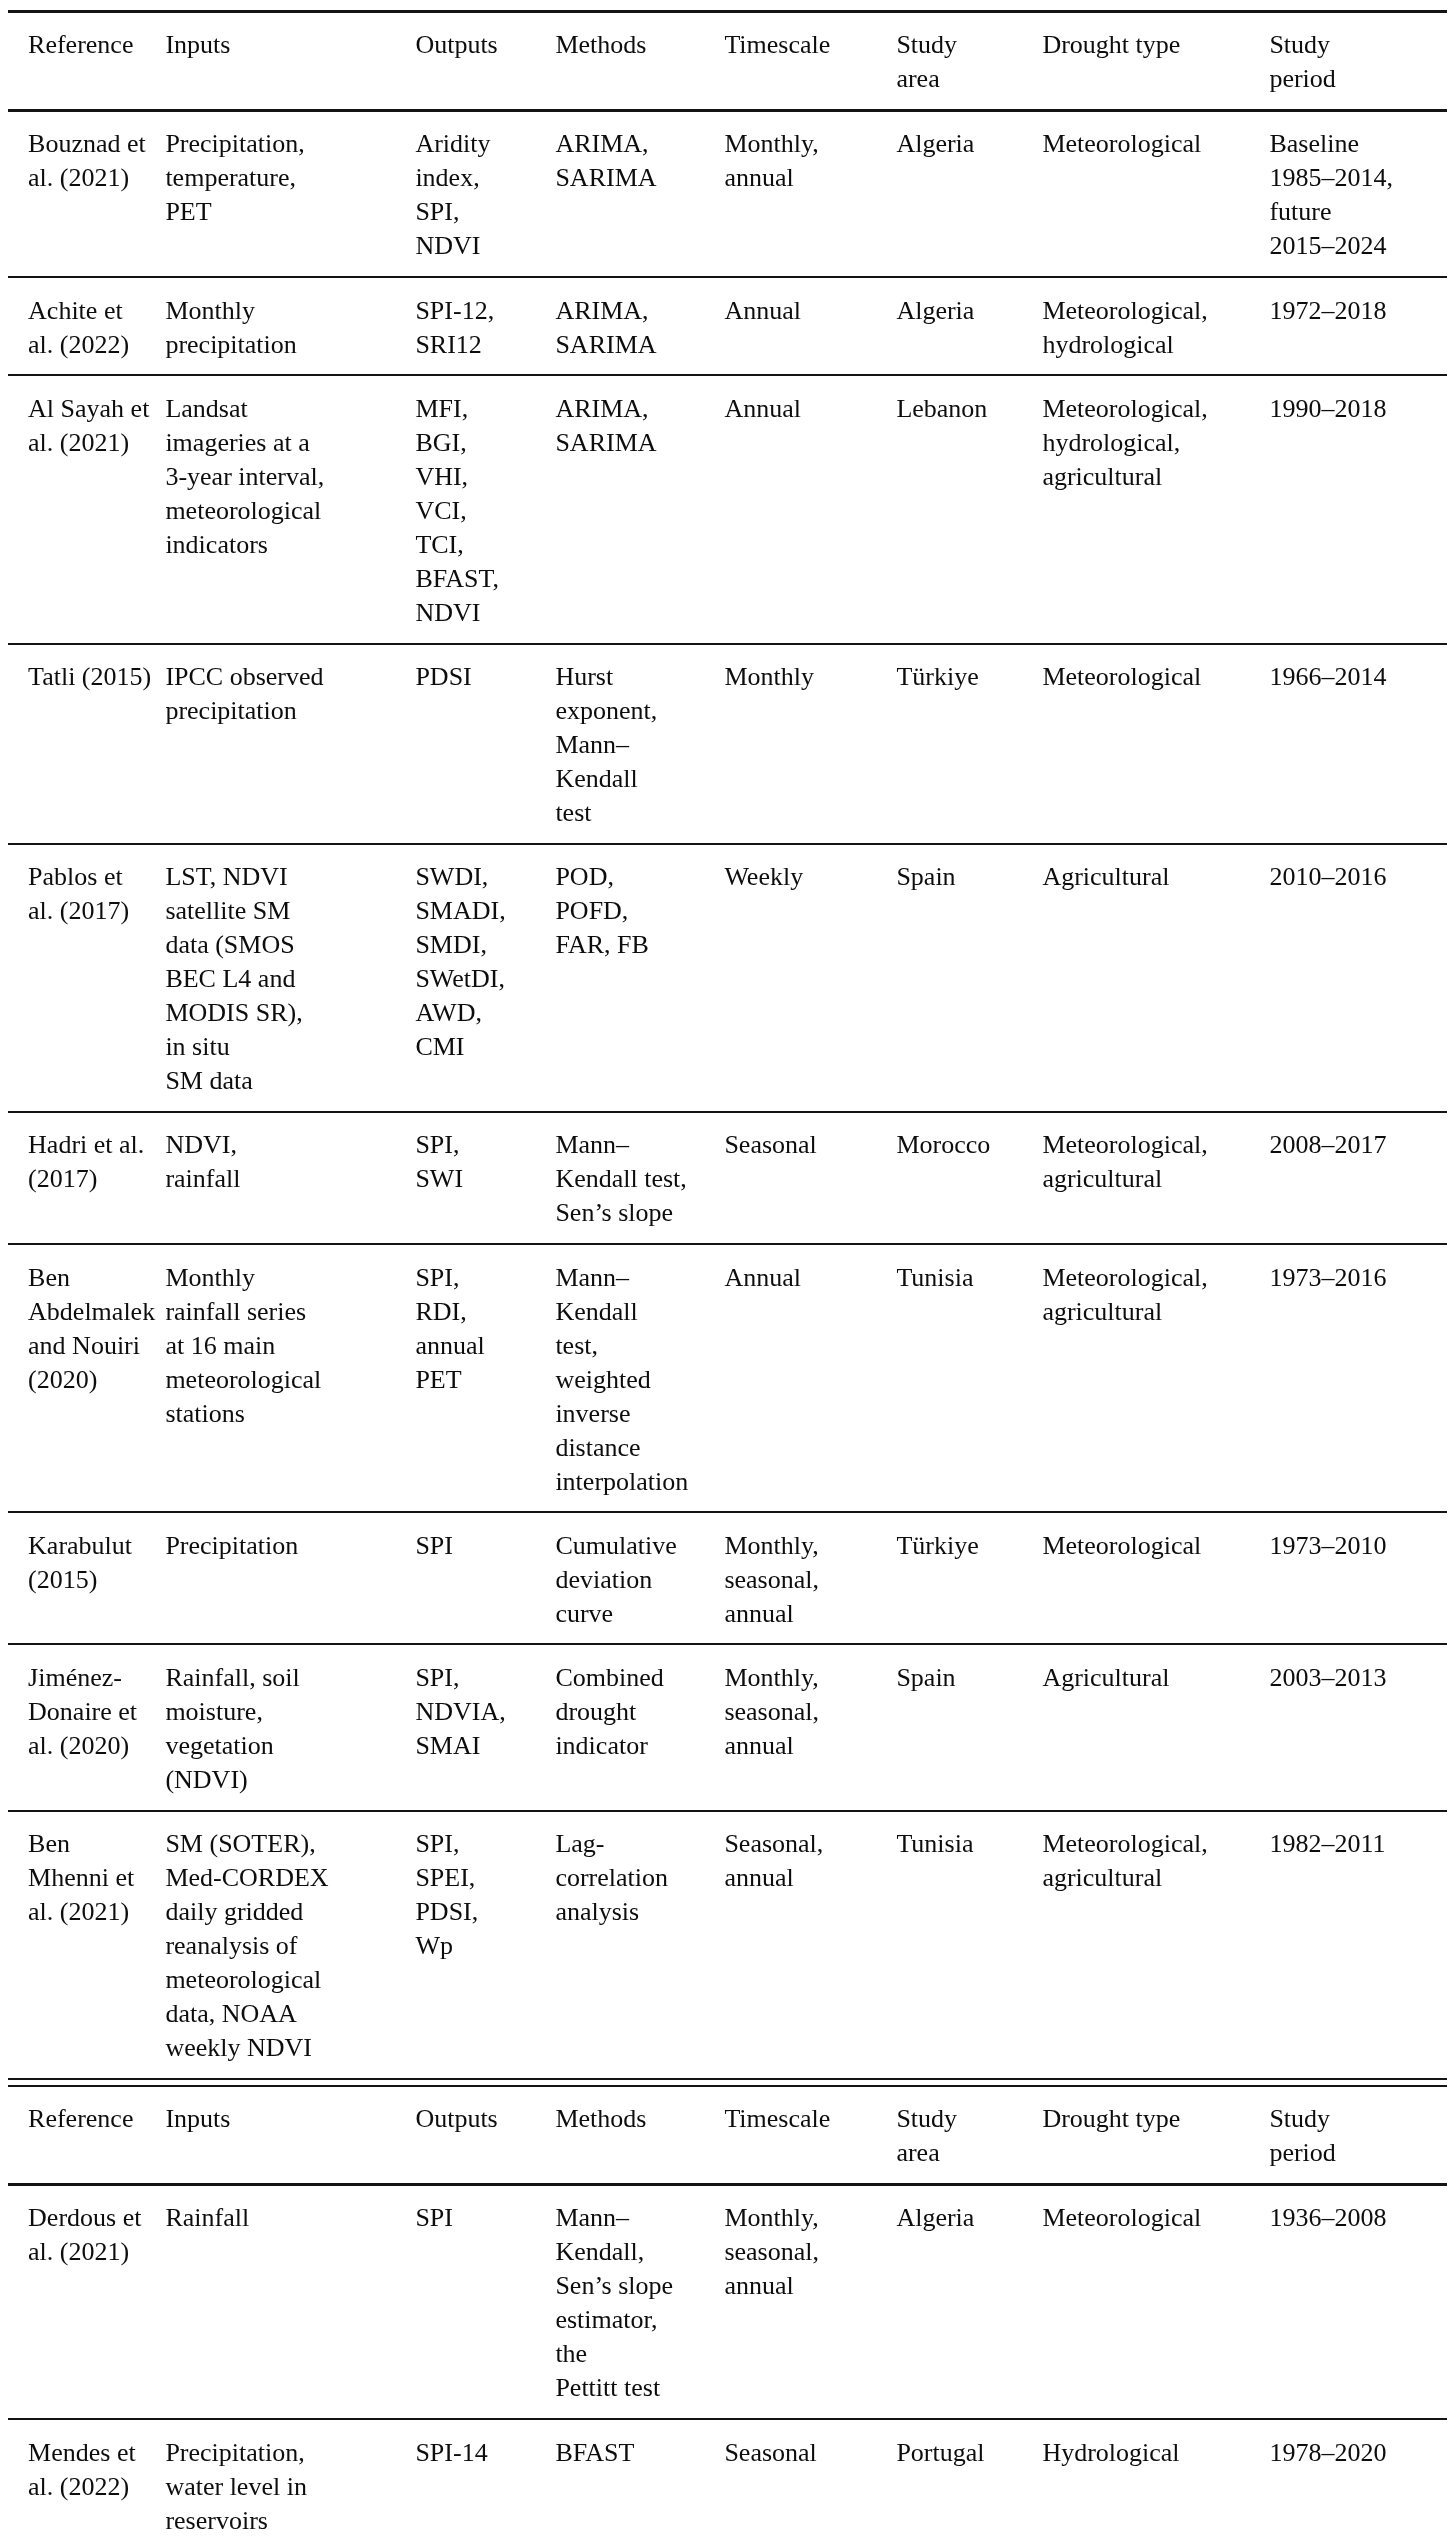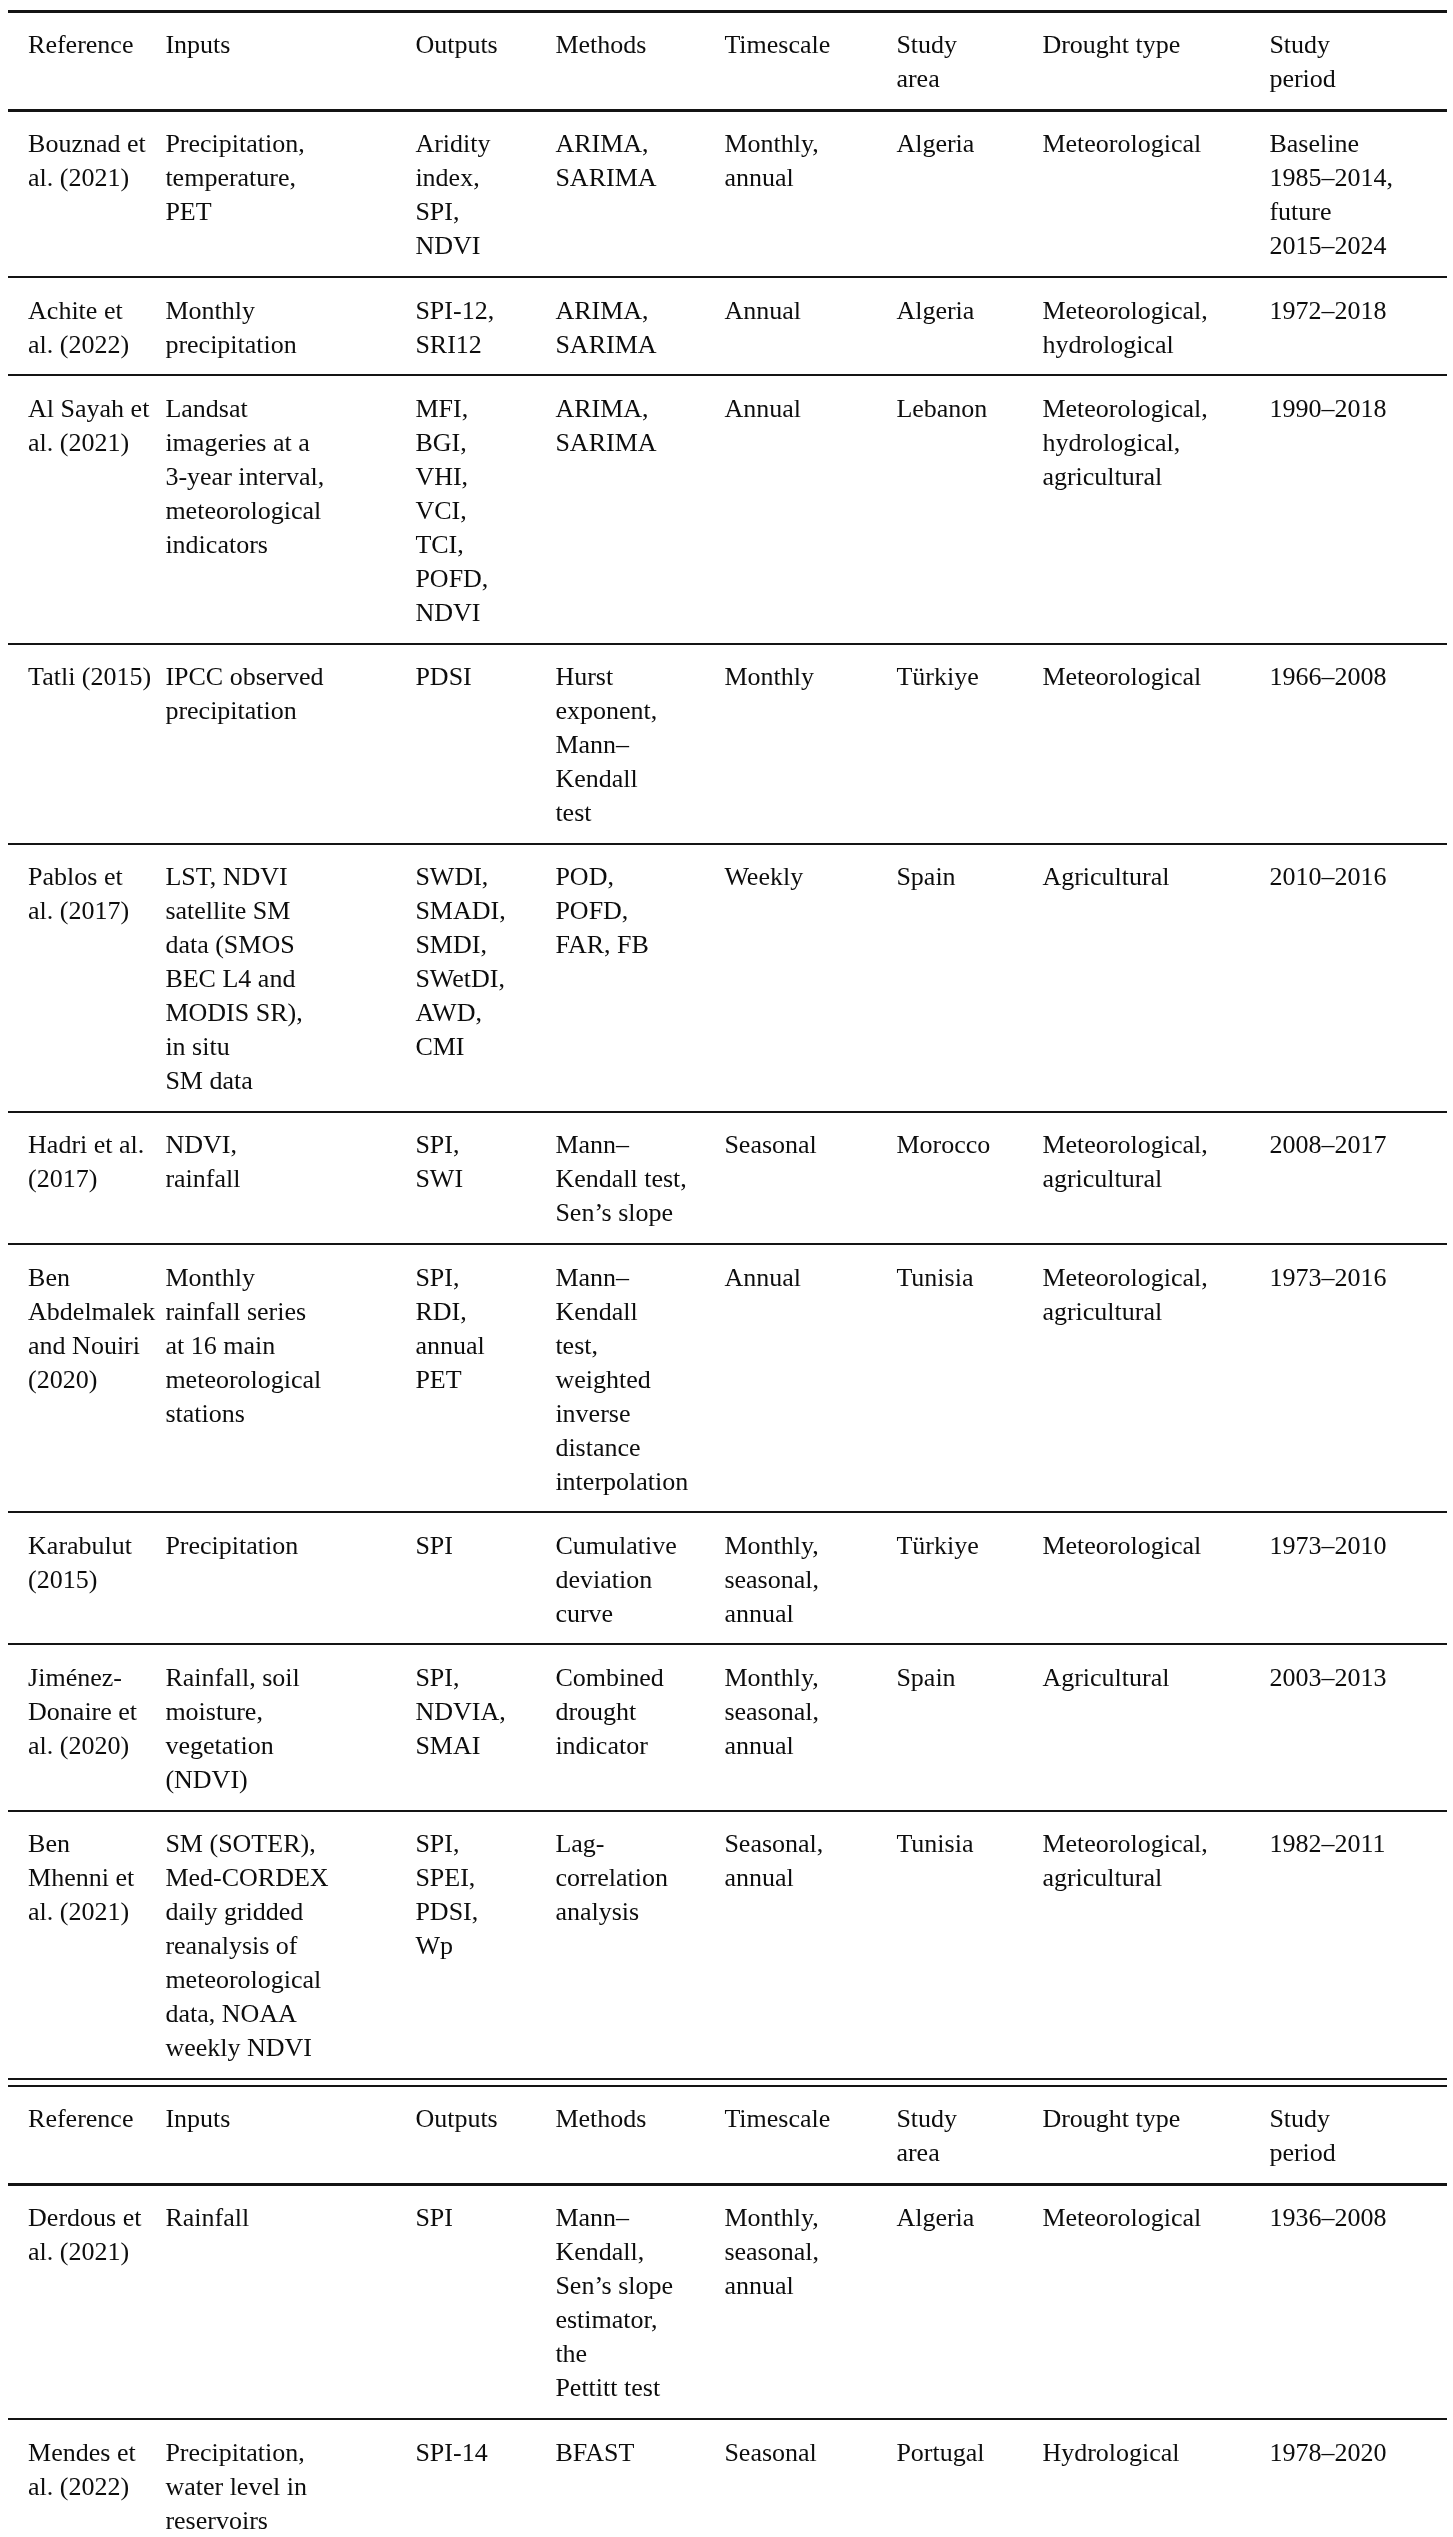--- a/index.html
+++ b/index.html
@@ -110,21 +110,21 @@
           <td>Landsat
 imageries at a
 3-year interval,
 meteorological
 indicators</td>
           <td>MFI,
 BGI,
 VHI,
 VCI,
 TCI,
-POFD,
+BFAST,
 NDVI</td>
           <td>ARIMA,
 SARIMA</td>
           <td>Annual</td>
           <td>Lebanon</td>
           <td>Meteorological,
 hydrological,
 agricultural</td>
           <td>1990–2018</td>
         </tr>
@@ -134,21 +134,21 @@
 precipitation</td>
           <td>PDSI</td>
           <td>Hurst
 exponent,
 Mann–
 Kendall
 test</td>
           <td>Monthly</td>
           <td>Türkiye</td>
           <td>Meteorological</td>
-          <td>1966–2008</td>
+          <td>1966–2014</td>
         </tr>
         <tr class="body-row">
           <td>Pablos et
 al. (2017)</td>
           <td>LST, NDVI
 satellite SM
 data (SMOS
 BEC L4 and
 MODIS SR),
 in situ

